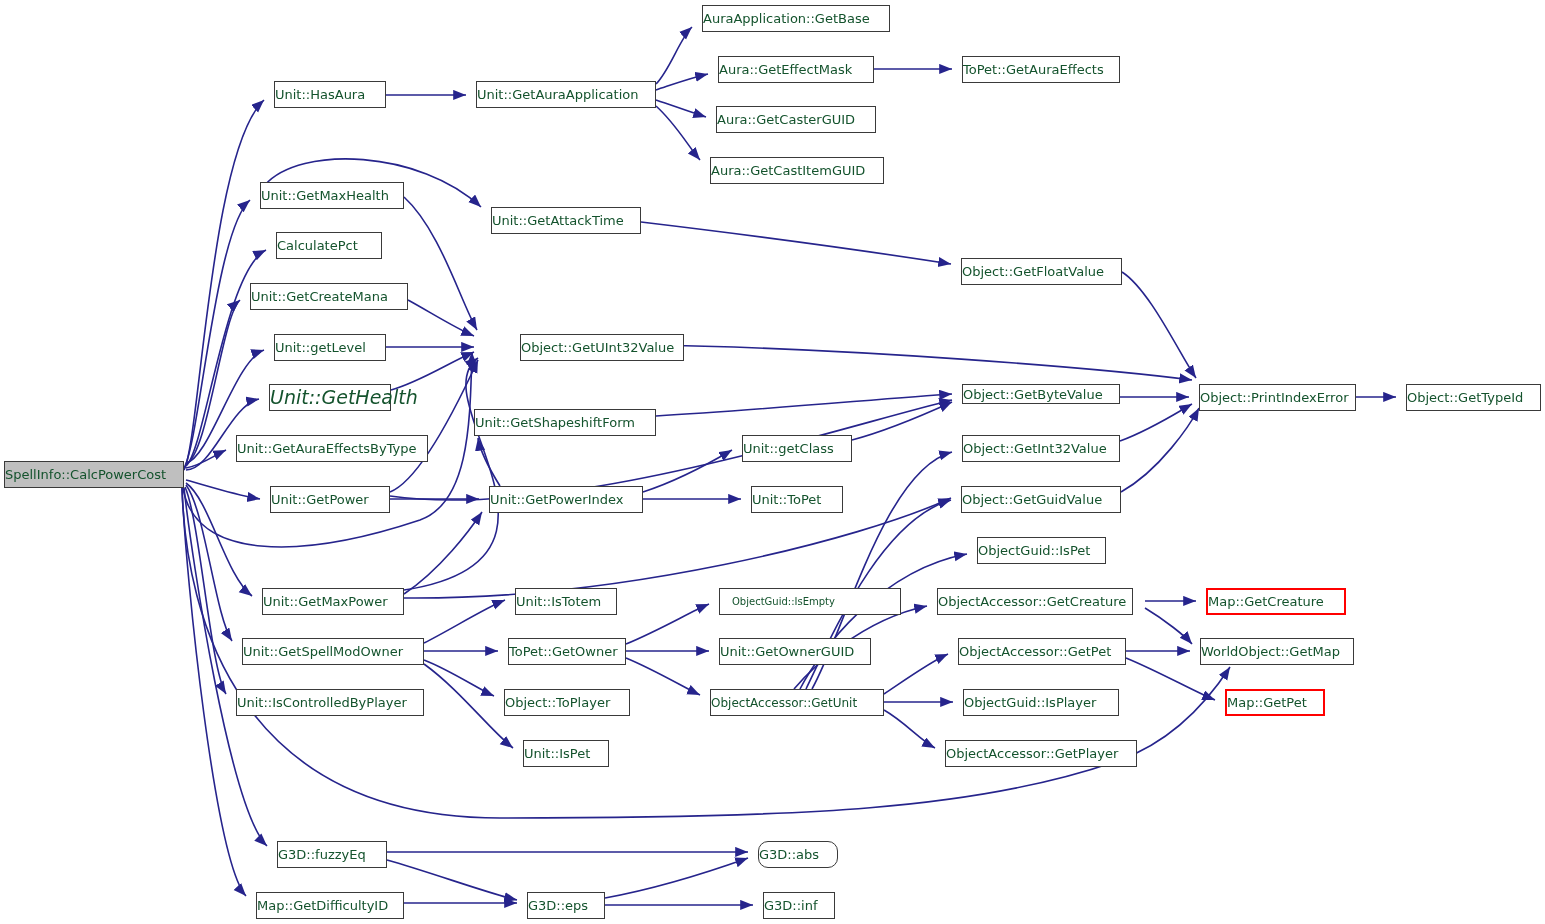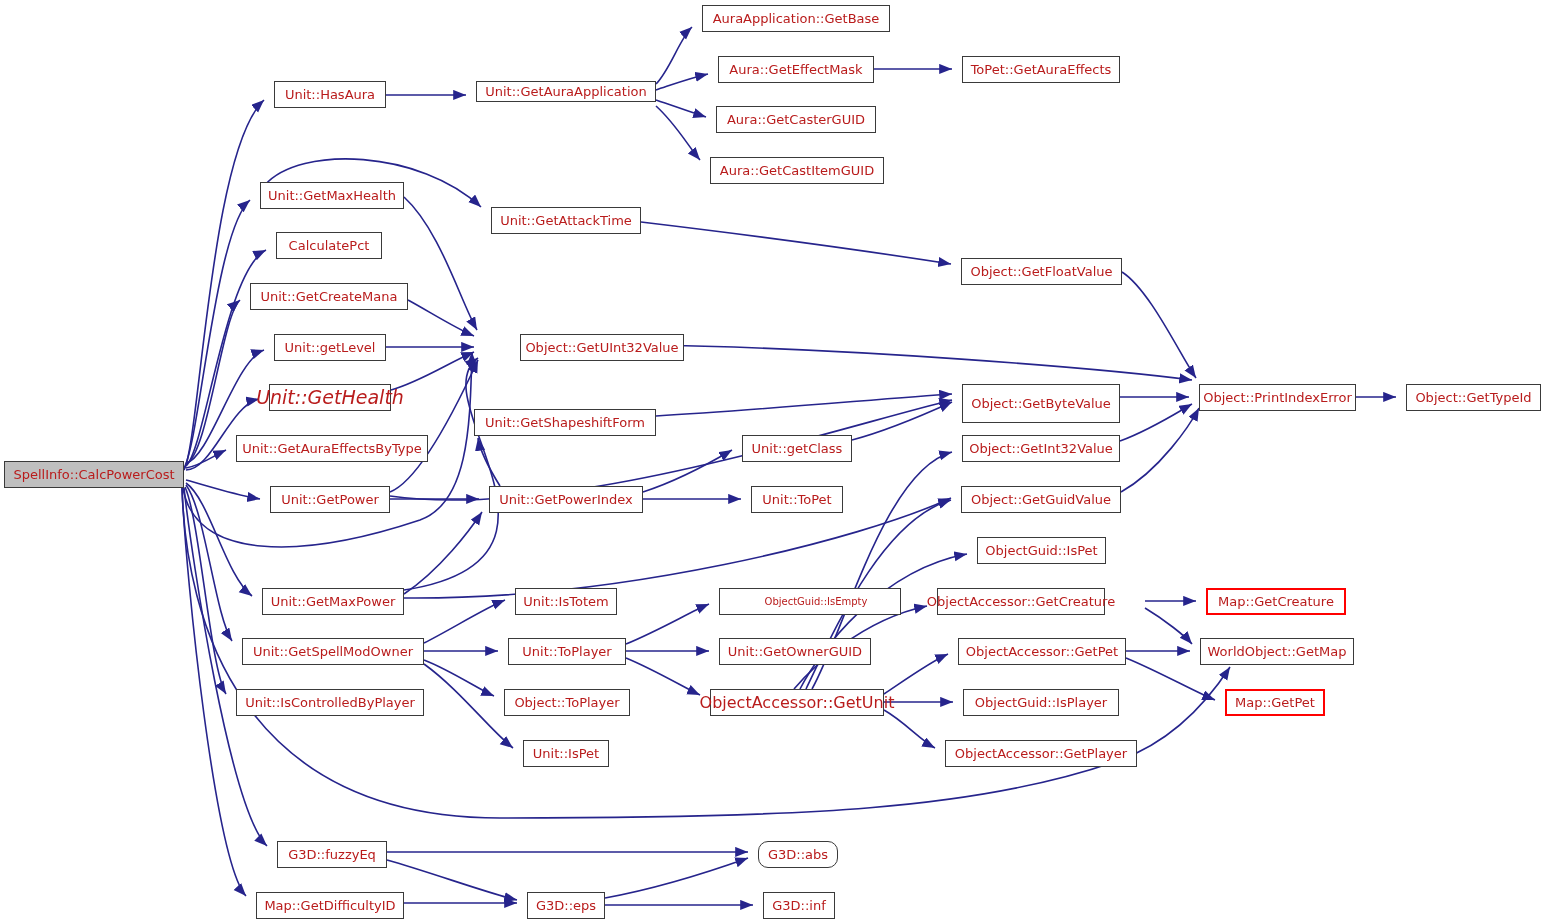--- a/index.html
+++ b/index.html
@@ -1,22 +1,22 @@
 <!DOCTYPE html>
 <html><head>
 <meta charset="utf-8">
 <style>
   html,body{margin:0;padding:0;background:#ffffff;}
   #canvas{position:relative;width:1545px;height:924px;background:#ffffff;
           font-family:"DejaVu Sans","Liberation Sans",sans-serif;}
   svg#edges{position:absolute;left:0;top:0;width:1545px;height:924px;overflow:visible;}
   .edge{fill:none;stroke:#26248c;stroke-width:1.6px;}
   .node{position:absolute;box-sizing:border-box;border:1.3px solid #3a3a3a;
-        background:#ffffff;display:flex;align-items:center;justify-content:center;
-        white-space:nowrap;color:#b91c1c;}
+        background:#ffffff;display:flex;align-items:center;
+        white-space:nowrap;color:#14532d;}
   .node span{display:block;line-height:1;}
   .node.root{background:#bfbfbf;border-color:#3a3a3a;}
   .node.missing{border:2px solid #ff0000;background:#ffffff;}
 </style>
 </head>
 <body>
 
 <div id="canvas">
   <svg id="edges" viewBox="0 0 1545 924">
     <defs>
@@ -94,21 +94,21 @@
         <path d="M 605,905 L 753,905" class="edge" marker-end="url(#ah)"></path>
       </g>
   </svg>
   <div id="node-layer">
       <div class="node root" style="left: 4px; top: 461px; width: 180px; height: 27px; font-size: 13px;">
         <span>SpellInfo::CalcPowerCost</span>
       </div>
       <div class="node" style="left: 274px; top: 81px; width: 112px; height: 27px; font-size: 13px;">
         <span>Unit::HasAura</span>
       </div>
-      <div class="node" style="left: 476px; top: 81px; width: 180px; height: 21px; font-size: 13px;">
+      <div class="node" style="left: 476px; top: 81px; width: 180px; height: 27px; font-size: 13px;">
         <span>Unit::GetAuraApplication</span>
       </div>
       <div class="node" style="left: 702px; top: 5px; width: 188px; height: 27px; font-size: 13px;">
         <span>AuraApplication::GetBase</span>
       </div>
       <div class="node" style="left: 718px; top: 56px; width: 156px; height: 27px; font-size: 13px;">
         <span>Aura::GetEffectMask</span>
       </div>
       <div class="node" style="left: 962px; top: 56px; width: 158px; height: 27px; font-size: 13px;">
         <span>ToPet::GetAuraEffects</span>
@@ -139,21 +139,21 @@
       </div>
       <div class="node" style="left: 484px; top: 334px; width: 164px; height: 27px; font-size: 13px; margin-left: 36px;">
         <span>Object::GetUInt32Value</span>
       </div>
       <div class="node" style="left: 269px; top: 384px; width: 122px; height: 27px; font-size: 19px; font-style: italic;">
         <span>Unit::GetHealth</span>
       </div>
       <div class="node" style="left: 474px; top: 409px; width: 182px; height: 27px; font-size: 13px;">
         <span>Unit::GetShapeshiftForm</span>
       </div>
-      <div class="node" style="left: 962px; top: 384px; width: 158px; height: 39px; font-size: 13px;">
+      <div class="node" style="left: 962px; top: 384px; width: 158px; height: 20px; font-size: 13px;">
         <span>Object::GetByteValue</span>
       </div>
       <div class="node" style="left: 1199px; top: 384px; width: 157px; height: 27px; font-size: 13px;">
         <span>Object::PrintIndexError</span>
       </div>
       <div class="node" style="left: 1406px; top: 384px; width: 135px; height: 27px; font-size: 13px;">
         <span>Object::GetTypeId</span>
       </div>
       <div class="node" style="left: 236px; top: 435px; width: 192px; height: 27px; font-size: 13px;">
         <span>Unit::GetAuraEffectsByType</span>
@@ -181,48 +181,48 @@
       </div>
       <div class="node" style="left: 262px; top: 588px; width: 142px; height: 27px; font-size: 13px;">
         <span>Unit::GetMaxPower</span>
       </div>
       <div class="node" style="left: 515px; top: 588px; width: 102px; height: 27px; font-size: 13px;">
         <span>Unit::IsTotem</span>
       </div>
       <div class="node" style="left: 719px; top: 588px; width: 182px; height: 27px; font-size: 10px; padding-left: 12px;">
         <span>ObjectGuid::IsEmpty</span>
       </div>
-      <div class="node" style="left: 937px; top: 588px; width: 168px; height: 27px; font-size: 13px;">
+      <div class="node" style="left: 937px; top: 588px; width: 196px; height: 27px; font-size: 13px;">
         <span>ObjectAccessor::GetCreature</span>
       </div>
       <div class="node missing" style="left: 1206px; top: 588px; width: 140px; height: 27px; font-size: 13px;">
         <span>Map::GetCreature</span>
       </div>
       <div class="node" style="left: 242px; top: 638px; width: 182px; height: 27px; font-size: 13px;">
         <span>Unit::GetSpellModOwner</span>
       </div>
       <div class="node" style="left: 508px; top: 638px; width: 118px; height: 27px; font-size: 13px;">
-        <span>Unit::ToPlayer</span>
+        <span>ToPet::GetOwner</span>
       </div>
       <div class="node" style="left: 719px; top: 638px; width: 152px; height: 27px; font-size: 13px;">
         <span>Unit::GetOwnerGUID</span>
       </div>
       <div class="node" style="left: 958px; top: 638px; width: 168px; height: 27px; font-size: 13px;">
         <span>ObjectAccessor::GetPet</span>
       </div>
       <div class="node" style="left: 1200px; top: 638px; width: 154px; height: 27px; font-size: 13px;">
         <span>WorldObject::GetMap</span>
       </div>
       <div class="node" style="left: 236px; top: 689px; width: 188px; height: 27px; font-size: 13px;">
         <span>Unit::IsControlledByPlayer</span>
       </div>
       <div class="node" style="left: 504px; top: 689px; width: 126px; height: 27px; font-size: 13px;">
         <span>Object::ToPlayer</span>
       </div>
-      <div class="node" style="left: 710px; top: 689px; width: 174px; height: 27px; font-size: 16px;">
+      <div class="node" style="left: 710px; top: 689px; width: 174px; height: 27px; font-size: 12px;">
         <span>ObjectAccessor::GetUnit</span>
       </div>
       <div class="node" style="left: 963px; top: 689px; width: 156px; height: 27px; font-size: 13px;">
         <span>ObjectGuid::IsPlayer</span>
       </div>
       <div class="node missing" style="left: 1225px; top: 689px; width: 100px; height: 27px; font-size: 13px;">
         <span>Map::GetPet</span>
       </div>
       <div class="node" style="left: 523px; top: 740px; width: 86px; height: 27px; font-size: 13px;">
         <span>Unit::IsPet</span>

